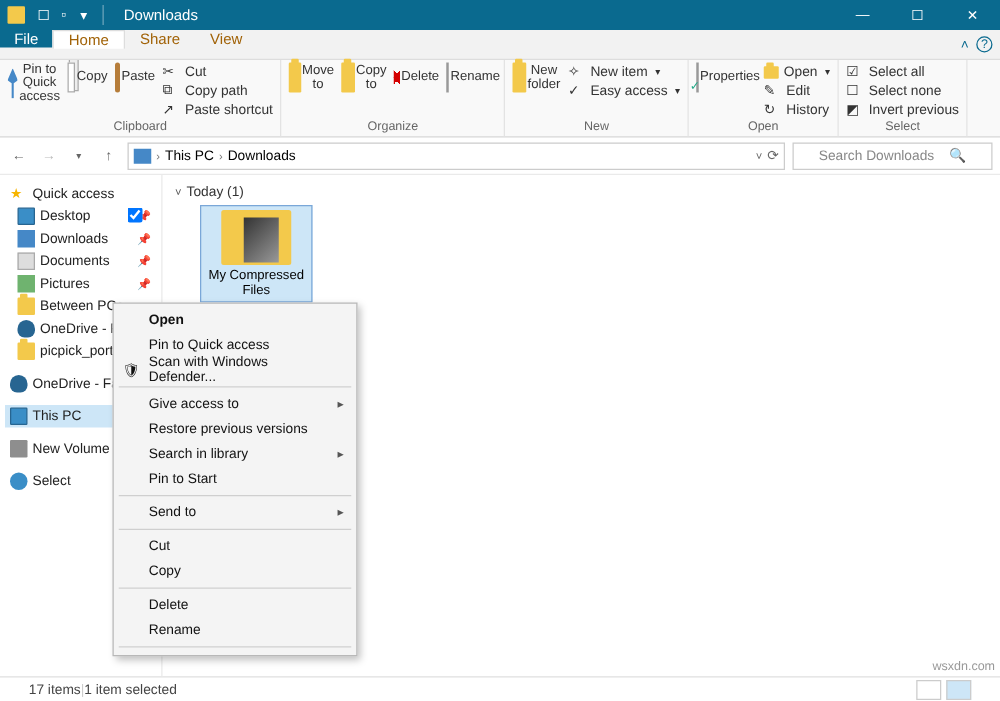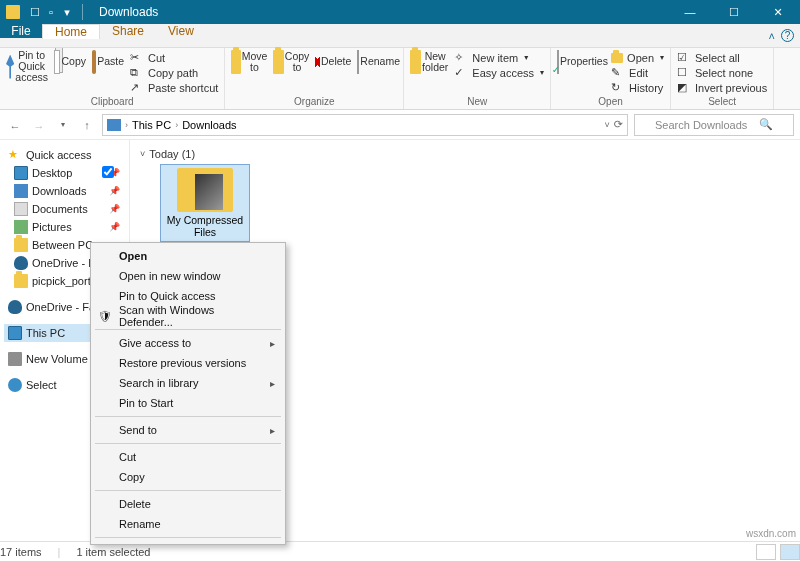--- a/index.html
+++ b/index.html
@@ -67,21 +67,21 @@
 
   
   .ctxmenu { position:absolute; left:90px; top:242px; width:196px; background:#f4f4f4; border:1px solid #b8b8b8; box-shadow:3px 3px 6px rgba(0,0,0,.25); padding:3px 2px; }
   .ctxitem { height:20px; display:flex; align-items:center; gap:8px; padding:0 18px 0 26px; font-size:11px; color:#111; position:relative;}
   .ctxitem .cico { position:absolute; left:4px; width:16px; height:16px; display:flex; align-items:center; justify-content:center;}
   .ctxitem .arrow { position:absolute; right:8px; font-size:10px; color:#555;}
   .ctxsep { height:1px; background:#cfcfcf; margin:3px 2px;}
   .ctxitem.bold { font-weight:600; }
 
   
-  .statusbar { height:20px; border-top:1px solid #e0e0e0; display:flex; align-items:center; font-size:11px; color:#444; padding:0 0; gap:16px;}
+  .statusbar { height:20px; border-top:1px solid #e0e0e0; display:flex; align-items:center; font-size:11px; color:#444; padding:0 23px; gap:0;}
   .statusbar .sep { color:#ccc; }
   .sb-right { margin-left:auto; display:flex; gap:4px;}
   .viewbtn { width:20px; height:16px; border:1px solid #ccc; }
 
   
   .wm { position:absolute; right:4px; bottom:22px; font-size:10px; color:#999;}
 
   
   .nico.folder, .sico.folder, .bigico.folder { background:#f3c94b; border-radius:1px; position:relative;}
   .nico.folder::before, .sico.folder::before, .bigico.folder::before{content:"";position:absolute;top:-3px;left:2px;width:6px;height:4px;background:#f3c94b;border-radius:1px 1px 0 0;}
@@ -368,23 +368,20 @@
     <div class="viewbtn"></div>
     <div class="viewbtn" style="background:#cde6f7;"></div>
   </div>
 </div>
 
 <div class="ctxmenu">
   <div class="ctxitem bold">
       <span>Open</span>
     </div>
   <div class="ctxitem">
-      <span>Open in new window</span>
-    </div>
-  <div class="ctxitem">
       <span>Pin to Quick access</span>
     </div>
   <div class="ctxitem">
       <span class="cico">🛡</span>
       <span>Scan with Windows Defender...</span>
     </div>
   <div class="ctxsep"></div>
   <div class="ctxitem">
       <span>Give access to</span>
       <span class="arrow">▸</span>

